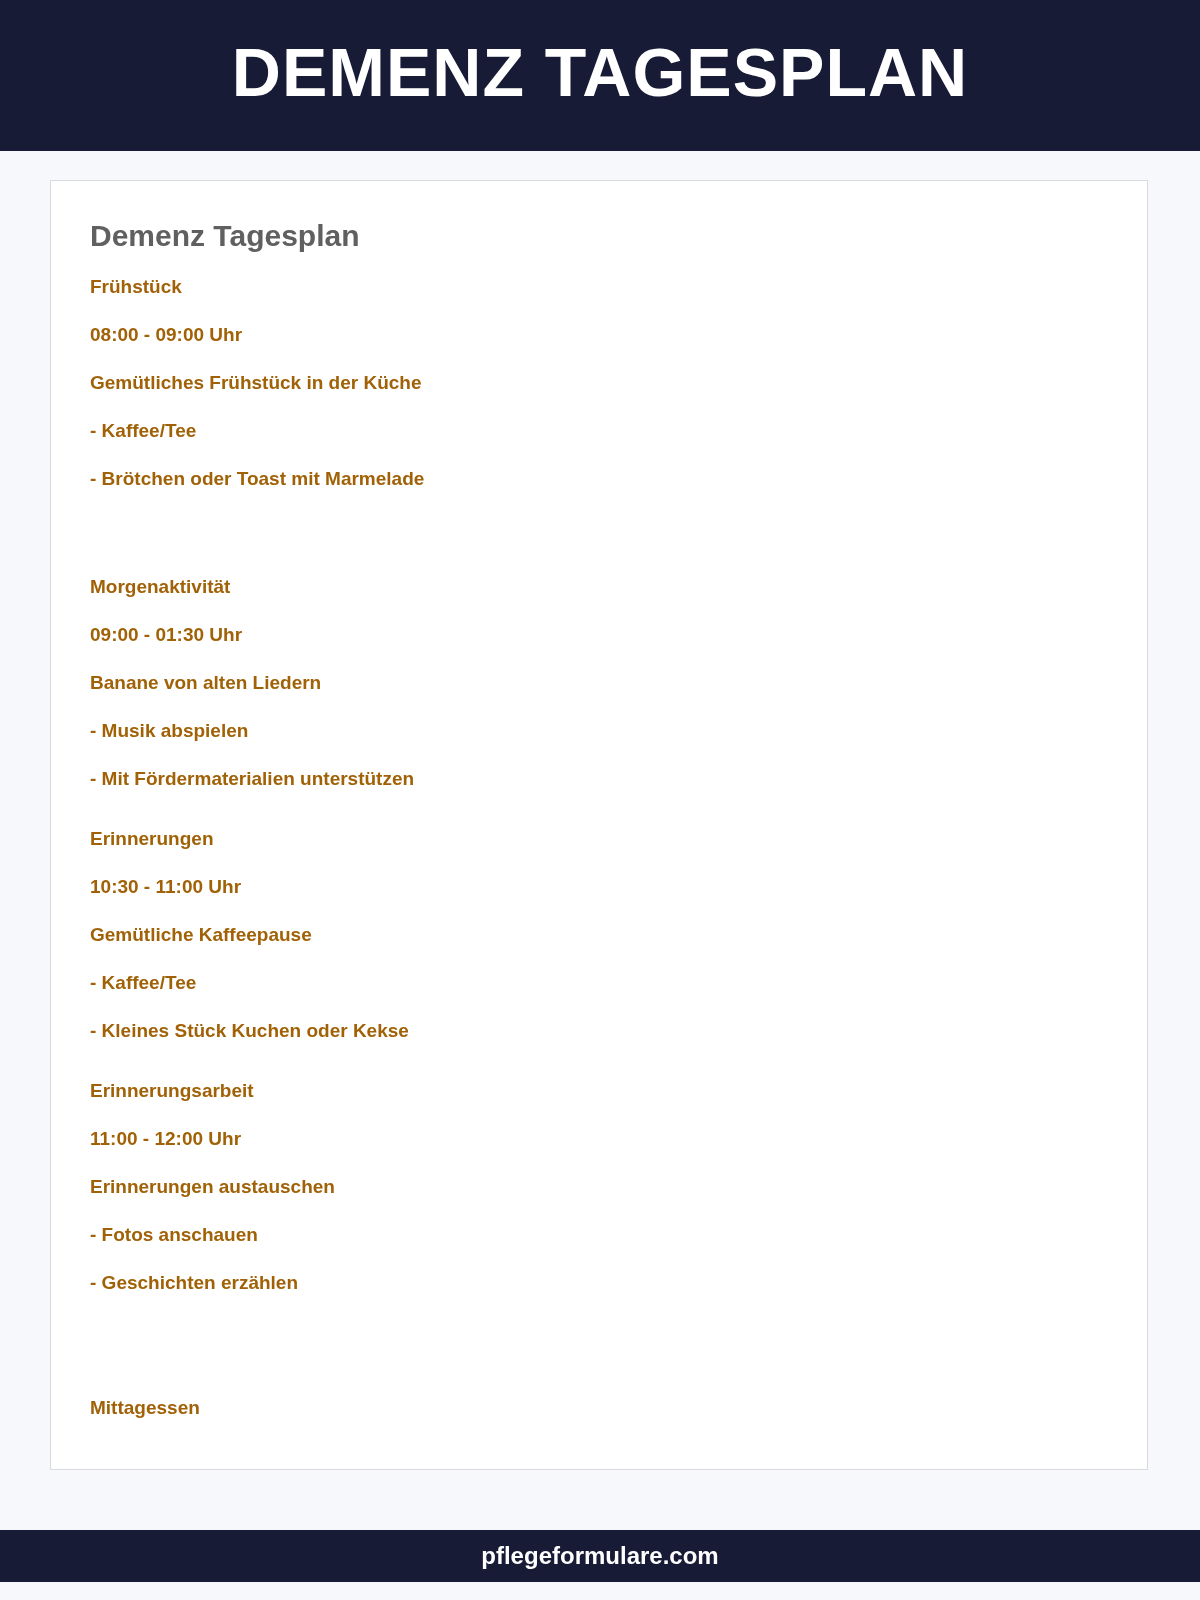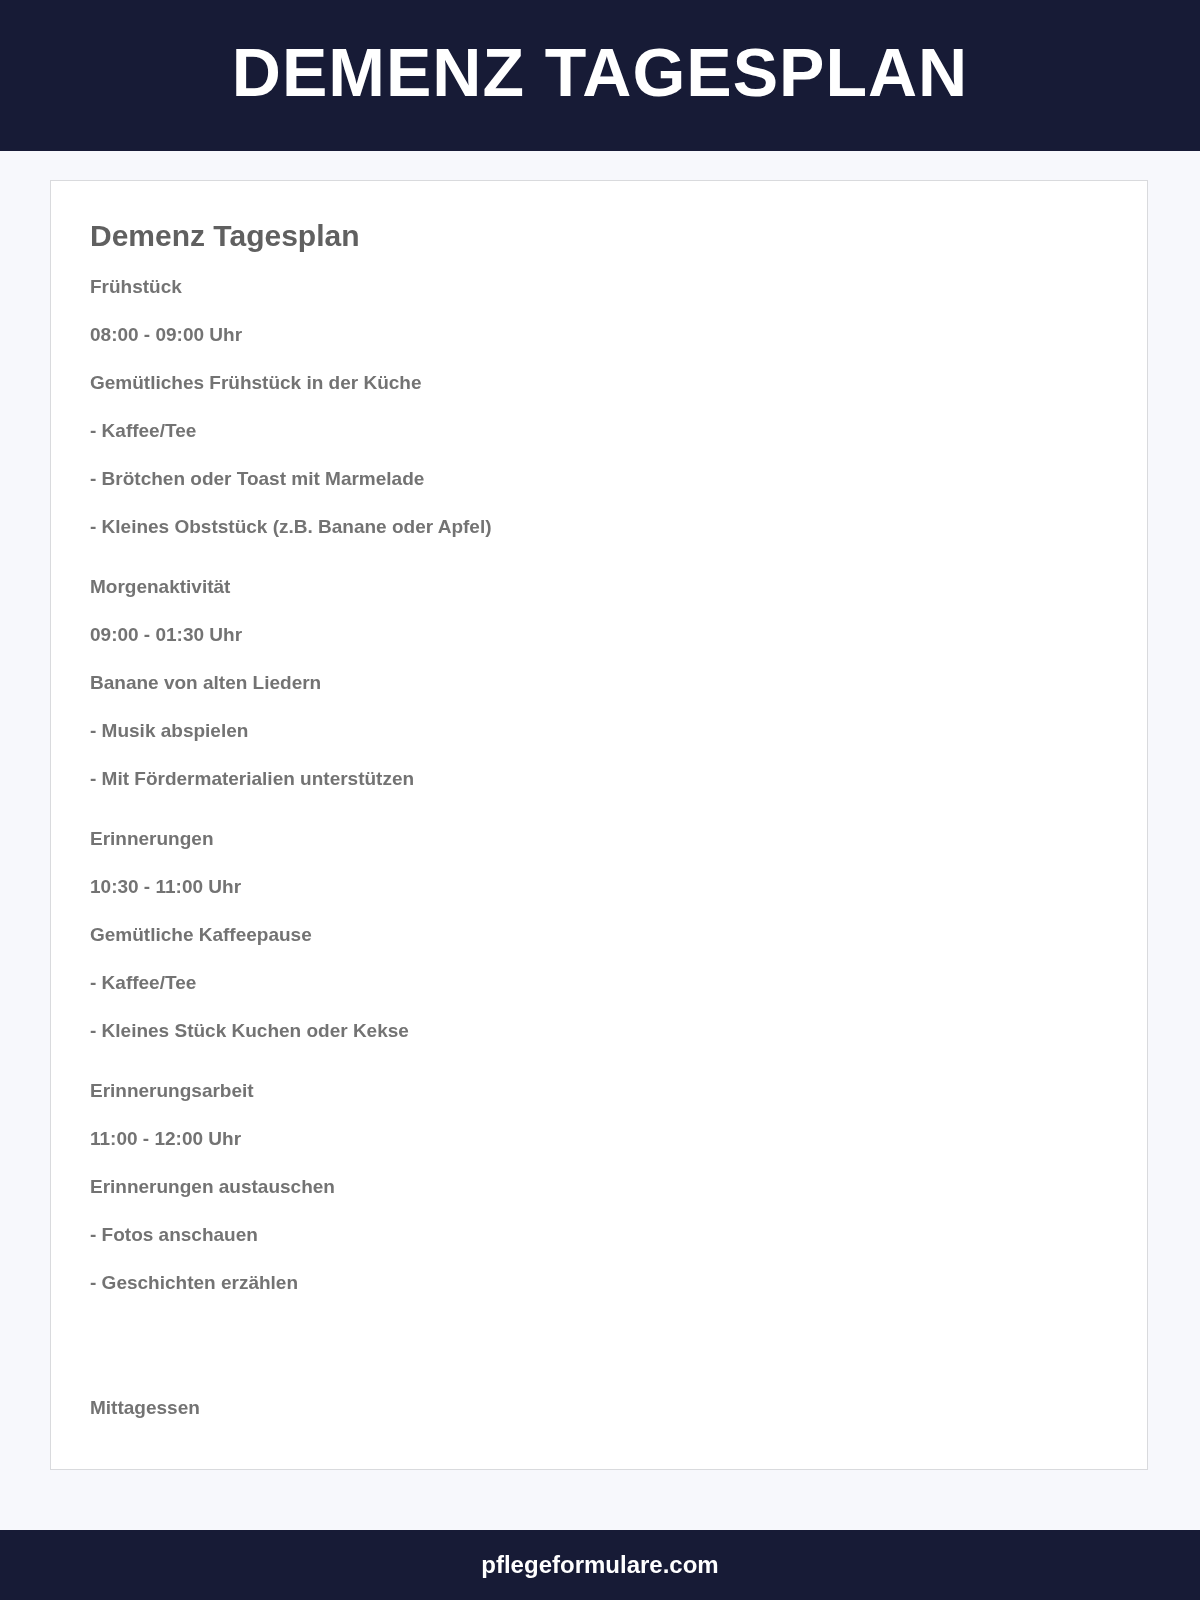--- a/index.html
+++ b/index.html
@@ -24,46 +24,45 @@
       position: absolute; left: 50px; top: 180px; width: 1098px; height: 1290px;
       background: #ffffff; border: 1px solid #d9dadd;
       box-sizing: border-box;
     }
     .card-title {
       position: absolute; left: 39px; top: 38px;
       font-size: 30px; font-weight: bold; color: #606060; margin: 0;
     }
     .line {
       position: absolute; left: 39px;
-      font-size: 19px; font-weight: bold; color: #737373;
+      font-size: 19px; font-weight: bold; color: #a16207;
       white-space: nowrap;
     }
     .footer {
-      position: absolute; left: 0; top: 1530px; width: 1200px; height: 70px;
+      position: absolute; left: 0; top: 1530px; width: 1200px; height: 52px;
       background: #171b36;
       display: flex; align-items: center; justify-content: center;
     }
     .footer span { color: #ffffff; font-size: 24px; font-weight: bold; }
   </style>
 </head>
 <body>
 
 <div class="header">
   <h1>DEMENZ TAGESPLAN</h1>
 </div>
 
 <div class="card">
   <h2 class="card-title">Demenz Tagesplan</h2>
 
   <div class="line" style="top:95px">Frühstück</div>
   <div class="line" style="top:143px">08:00 - 09:00 Uhr</div>
   <div class="line" style="top:191px">Gemütliches Frühstück in der Küche</div>
   <div class="line" style="top:239px">- Kaffee/Tee</div>
   <div class="line" style="top:287px">- Brötchen oder Toast mit Marmelade</div>
-  <div class="line" style="top:335px">- Kleines Obststück (z.B. Banane oder Apfel)</div>
 
   <div class="line" style="top:395px">Morgenaktivität</div>
   <div class="line" style="top:443px">09:00 - 01:30 Uhr</div>
   <div class="line" style="top:491px">Banane von alten Liedern</div>
   <div class="line" style="top:539px">- Musik abspielen</div>
   <div class="line" style="top:587px">- Mit Fördermaterialien unterstützen</div>
 
   <div class="line" style="top:647px">Erinnerungen</div>
   <div class="line" style="top:695px">10:30 - 11:00 Uhr</div>
   <div class="line" style="top:743px">Gemütliche Kaffeepause</div>

